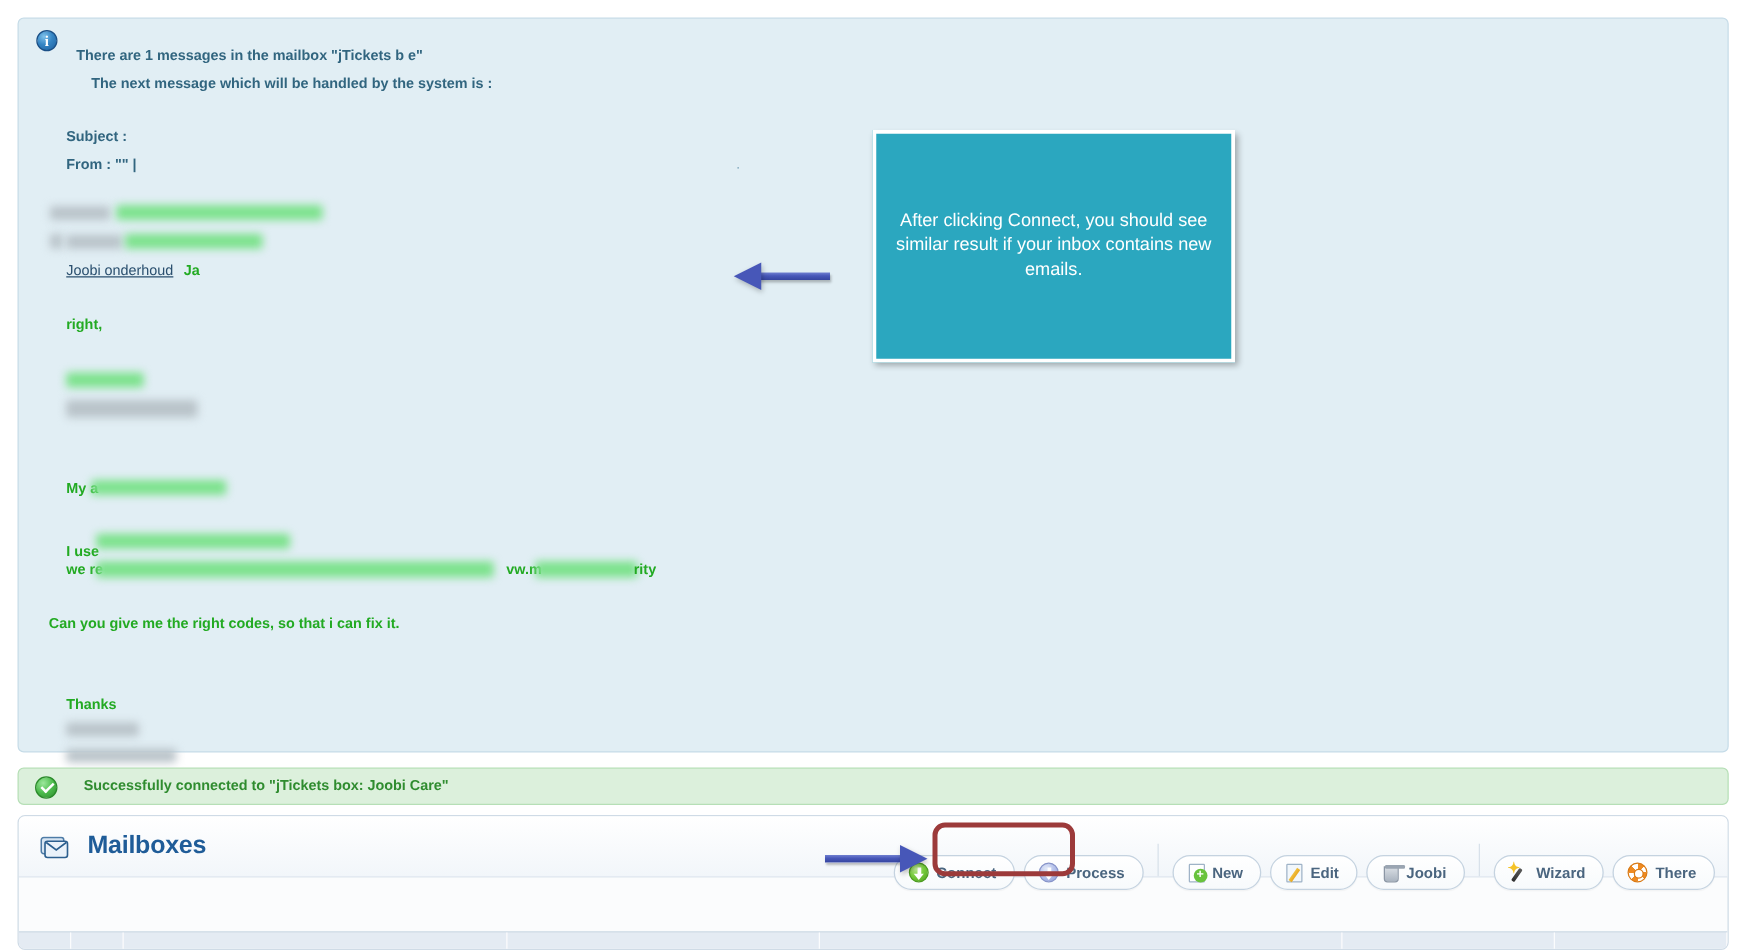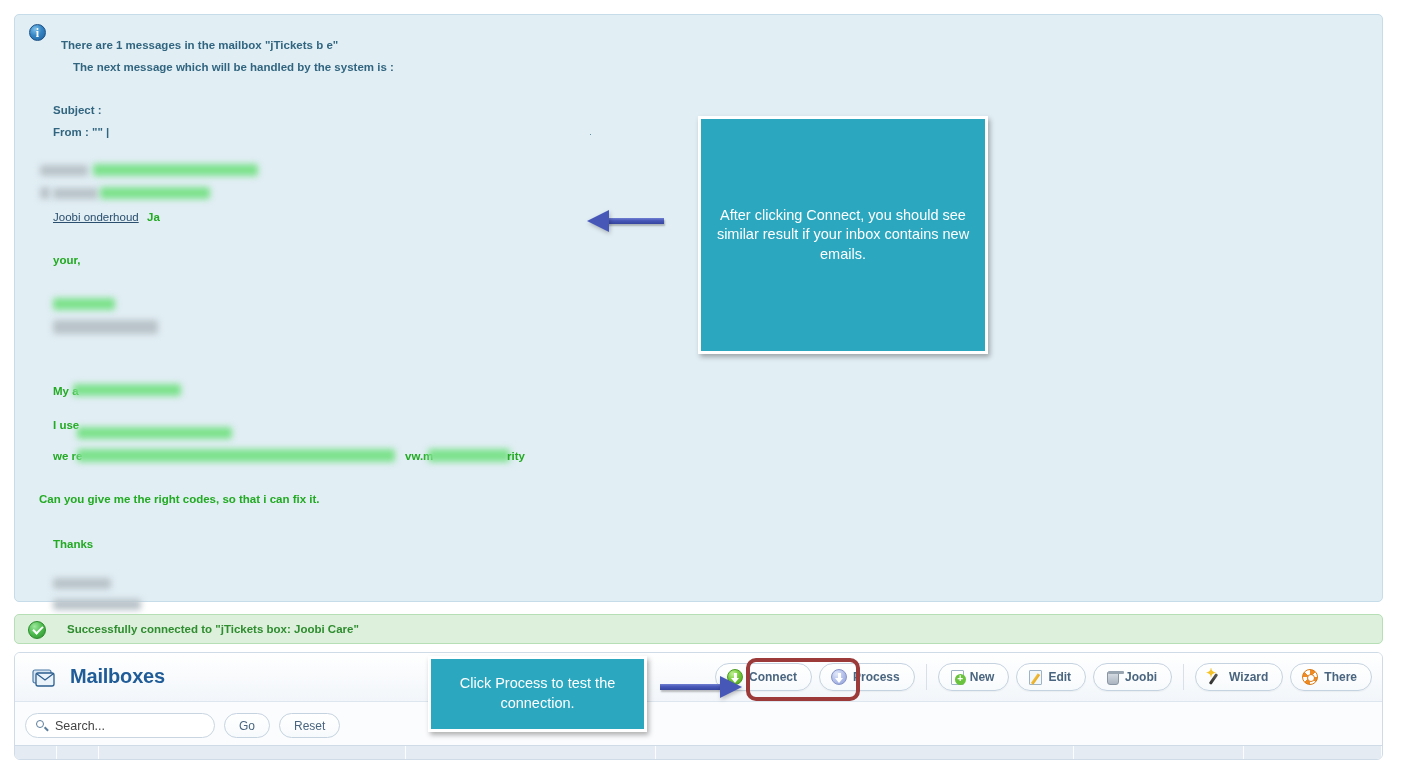--- a/index.html
+++ b/index.html
@@ -91,21 +91,21 @@
     position: absolute;
     background: #2ba7bf;
     border: 3px solid #ffffff;
     box-shadow: 2px 3px 5px rgba(0,0,0,.30);
     color: #ffffff;
     display: flex; align-items: center; justify-content: center;
     text-align: center;
     font-size: 14.5px; line-height: 1.35;
     padding: 6px 14px;
   }
-  #callout-top  { left: 698px; top: 116px; width: 290px; height: 238px; }
+  #callout-top  { left: 698px; top: 104px; width: 290px; height: 186px; }
   #callout-bottom { left: 428px; top: 656px; width: 219px; height: 76px; }
 
   
   .success-panel {
     position: absolute; left: 14px; top: 614px;
     width: 1369px; height: 30px;
     background: #dcf0dc;
     border: 1px solid #b6dfb6;
     border-radius: 5px;
   }
@@ -158,20 +158,21 @@
     position: relative;
     height: 28px;
     display: flex; align-items: center; gap: 6px;
     padding: 0 14px 0 11px;
     background: linear-gradient(180deg,#ffffff 0%,#f7fafc 100%);
     border: 1px solid #c5d3e0;
     border-radius: 14px;
     font-size: 12px; font-weight: bold; color: #4a657f;
     white-space: nowrap;
     box-shadow: 0 1px 1px rgba(0,0,0,.04);
+    margin-top: 21px;
   }
   .tb-sep { width: 1px; height: 26px; background: #d8e1ea; margin: 0 4px; }
   .tb-ico { width: 16px; height: 16px; position: relative; flex: none; }
 
   .ico-circle-green {
     border-radius: 50%;
     background: radial-gradient(circle at 35% 28%, #c4f09a 0%, #77cc3d 45%, #4f9e1e 100%);
     border: 1px solid #4c9b22;
   }
   .ico-circle-blue {
@@ -307,39 +308,39 @@
     <div class="redact green" style="left:78px;  top:149px; width:165px; height:12px;"></div>
     <div class="redact gray" style="left:25px;  top:172px; width:10px; height:12px;"></div>
     <div class="redact gray" style="left:38px;  top:173px; width:45px; height:11px;"></div>
     <div class="redact green" style="left:85px;  top:172px; width:110px; height:12px;"></div>
 
     <div class="body-link" style="left:38px; top:196px;">
       <span>Joobi onderhoud</span>
     </div>
     <div class="body-line" style="left:132px; top:196px;">Ja</div>
 
-    <div class="body-line" style="left:38px; top:239px;">your,</div>
+    <div class="body-line" style="left:38px; top:239px;">right,</div>
 
     <div class="redact green" style="left:38px; top:283px; width:62px; height:12px;"></div>
     <div class="redact gray" style="left:38px; top:305px; width:105px; height:14px;"></div>
 
     <div class="body-line" style="left:38px; top:370px;">My a</div>
     <div class="redact green" style="left:58px; top:369px; width:108px; height:12px;"></div>
 
-    <div class="body-line" style="left:38px; top:404px;">I use</div>
+    <div class="body-line" style="left:38px; top:421px;">I use</div>
     <div class="redact green" style="left:62px; top:412px; width:155px; height:12px;"></div>
 
     <div class="body-line" style="left:38px; top:435px;">we re</div>
     <div class="redact green" style="left:62px; top:434px; width:318px; height:13px;"></div>
     <div class="body-line" style="left:390px; top:435px;">vw.m</div>
     <div class="redact green" style="left:413px; top:434px; width:82px; height:13px;"></div>
     <div class="body-line" style="left:492px; top:435px;">rity</div>
 
     <div class="body-line" style="left:24px; top:478px;">Can you give me the right codes, so that i can fix it.</div>
-    <div class="body-line" style="left:38px; top:523px;">Thanks</div>
+    <div class="body-line" style="left:38px; top:543px;">Thanks</div>
 
     <div class="redact gray" style="left:38px; top:563px; width:58px; height:11px;"></div>
     <div class="redact gray" style="left:38px; top:584px; width:88px; height:11px;"></div>
   </div>
 
   <div class="arrow-shaft" style="left:607px; top:218px; width:57px;"></div>
   <div class="arrow-head left" style="left:587px; top:210px;"></div>
 
   <div class="callout" id="callout-top">After clicking Connect, you should see similar result if your inbox contains new emails.</div>
 
@@ -386,40 +387,31 @@
           <span class="tb-ico ico-wand"></span>
           <span>Wizard</span>
         </div>
         <div class="tb-btn">
           <span class="tb-ico ico-life"></span>
           <span>There</span>
         </div>
       </div>
     </div>
 
-    <div class="search-row">
-      <div class="search-box">
-        <span class="search-ico"></span>
-        <input class="search-input" type="text" placeholder="Search..." style="">
-      </div>
-      <button class="sm-btn">Go</button>
-      <button class="sm-btn">Reset</button>
-    </div>
 
     <div class="table-head">
       <div class="th" style="width:42px;"></div>
       <div class="th" style="width:42px;"></div>
       <div class="th" style="width:307px;"></div>
       <div class="th" style="width:250px;"></div>
       <div class="th" style="width:418px;"></div>
       <div class="th" style="width:170px;"></div>
       <div class="th" style="width:138px;"></div>
     </div>
   </div>
 
   <div class="highlight-box"></div>
 
   <div class="arrow-shaft" style="left:660px; top:684px; width:63px;"></div>
   <div class="arrow-head right" style="left:720px; top:676px;"></div>
 
-  <div class="callout" id="callout-bottom">Click Process to test the connection.</div>
 
 </div>
 
 </body></html>

